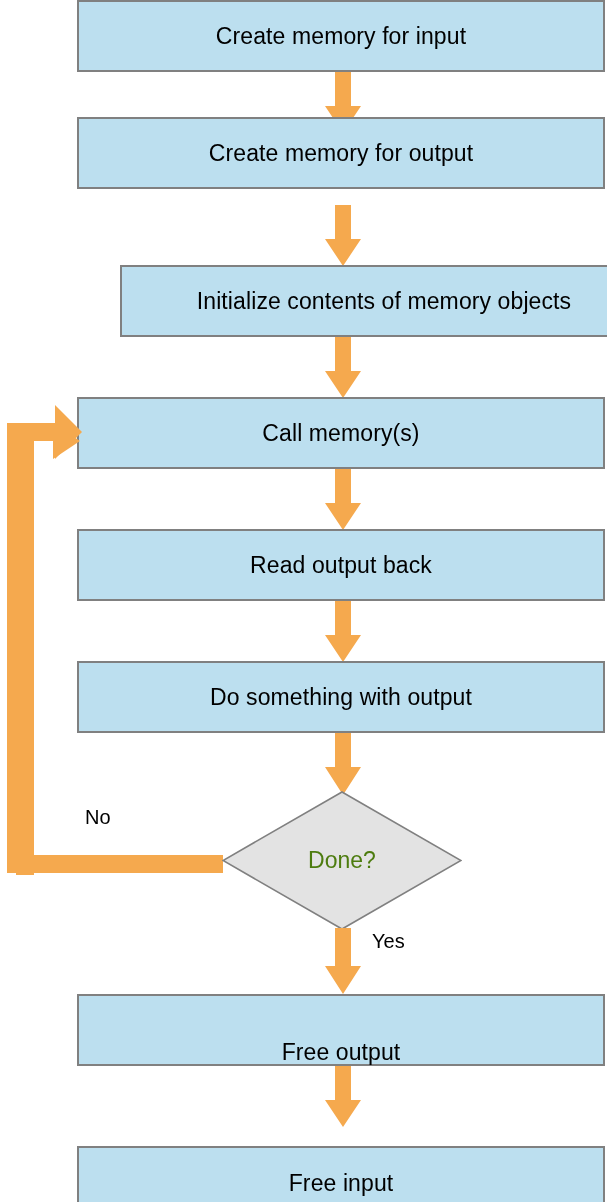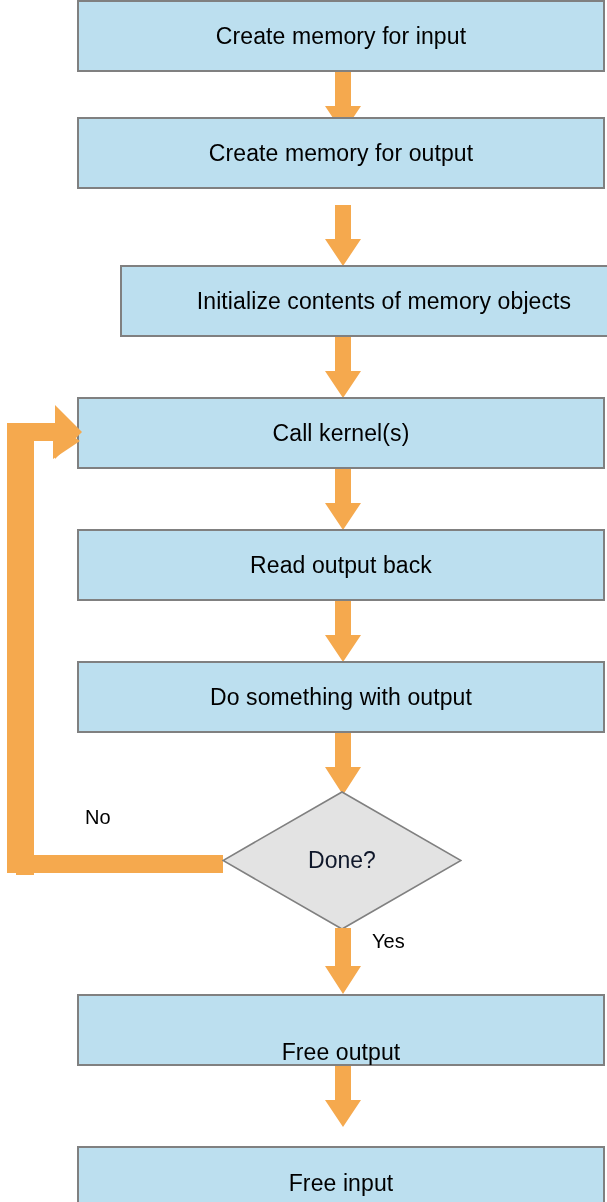--- a/index.html
+++ b/index.html
@@ -52,21 +52,21 @@
   .diamond-label {
     position: absolute;
     left: 0;
     top: 0;
     width: 240px;
     height: 139px;
     display: flex;
     align-items: center;
     justify-content: center;
     font-size: 23px;
-    color: #0f172a;
+    color: #4d7c0f;
     pointer-events: none;
   }
   .edge-label {
     position: absolute;
     font-size: 20px;
     color: #000000;
     white-space: nowrap;
   }
   #no-label { left: 85px; top: 806px; }
   #yes-label { left: 372px; top: 930px; }
@@ -108,21 +108,21 @@
 
   <div class="proc-box" style="top:265px;margin-left:43px;">
     <span class="proc-label">Initialize contents of memory objects</span>
   </div>
 
   <svg class="arrow-down" style="top:337px;" viewBox="0 0 36 61">
     <path d="M10,0 L26,0 L26,34 L36,34 L18,61 L0,34 L10,34 Z" fill="#F5A94E"></path>
   </svg>
 
   <div class="proc-box" style="top:397px;">
-    <span class="proc-label">Call kernel(s)</span>
+    <span class="proc-label">Call memory(s)</span>
   </div>
 
   <svg class="arrow-down" style="top:469px;" viewBox="0 0 36 61">
     <path d="M10,0 L26,0 L26,34 L36,34 L18,61 L0,34 L10,34 Z" fill="#F5A94E"></path>
   </svg>
 
   <div class="proc-box" style="top:529px;">
     <span class="proc-label">Read output back</span>
   </div>
 

